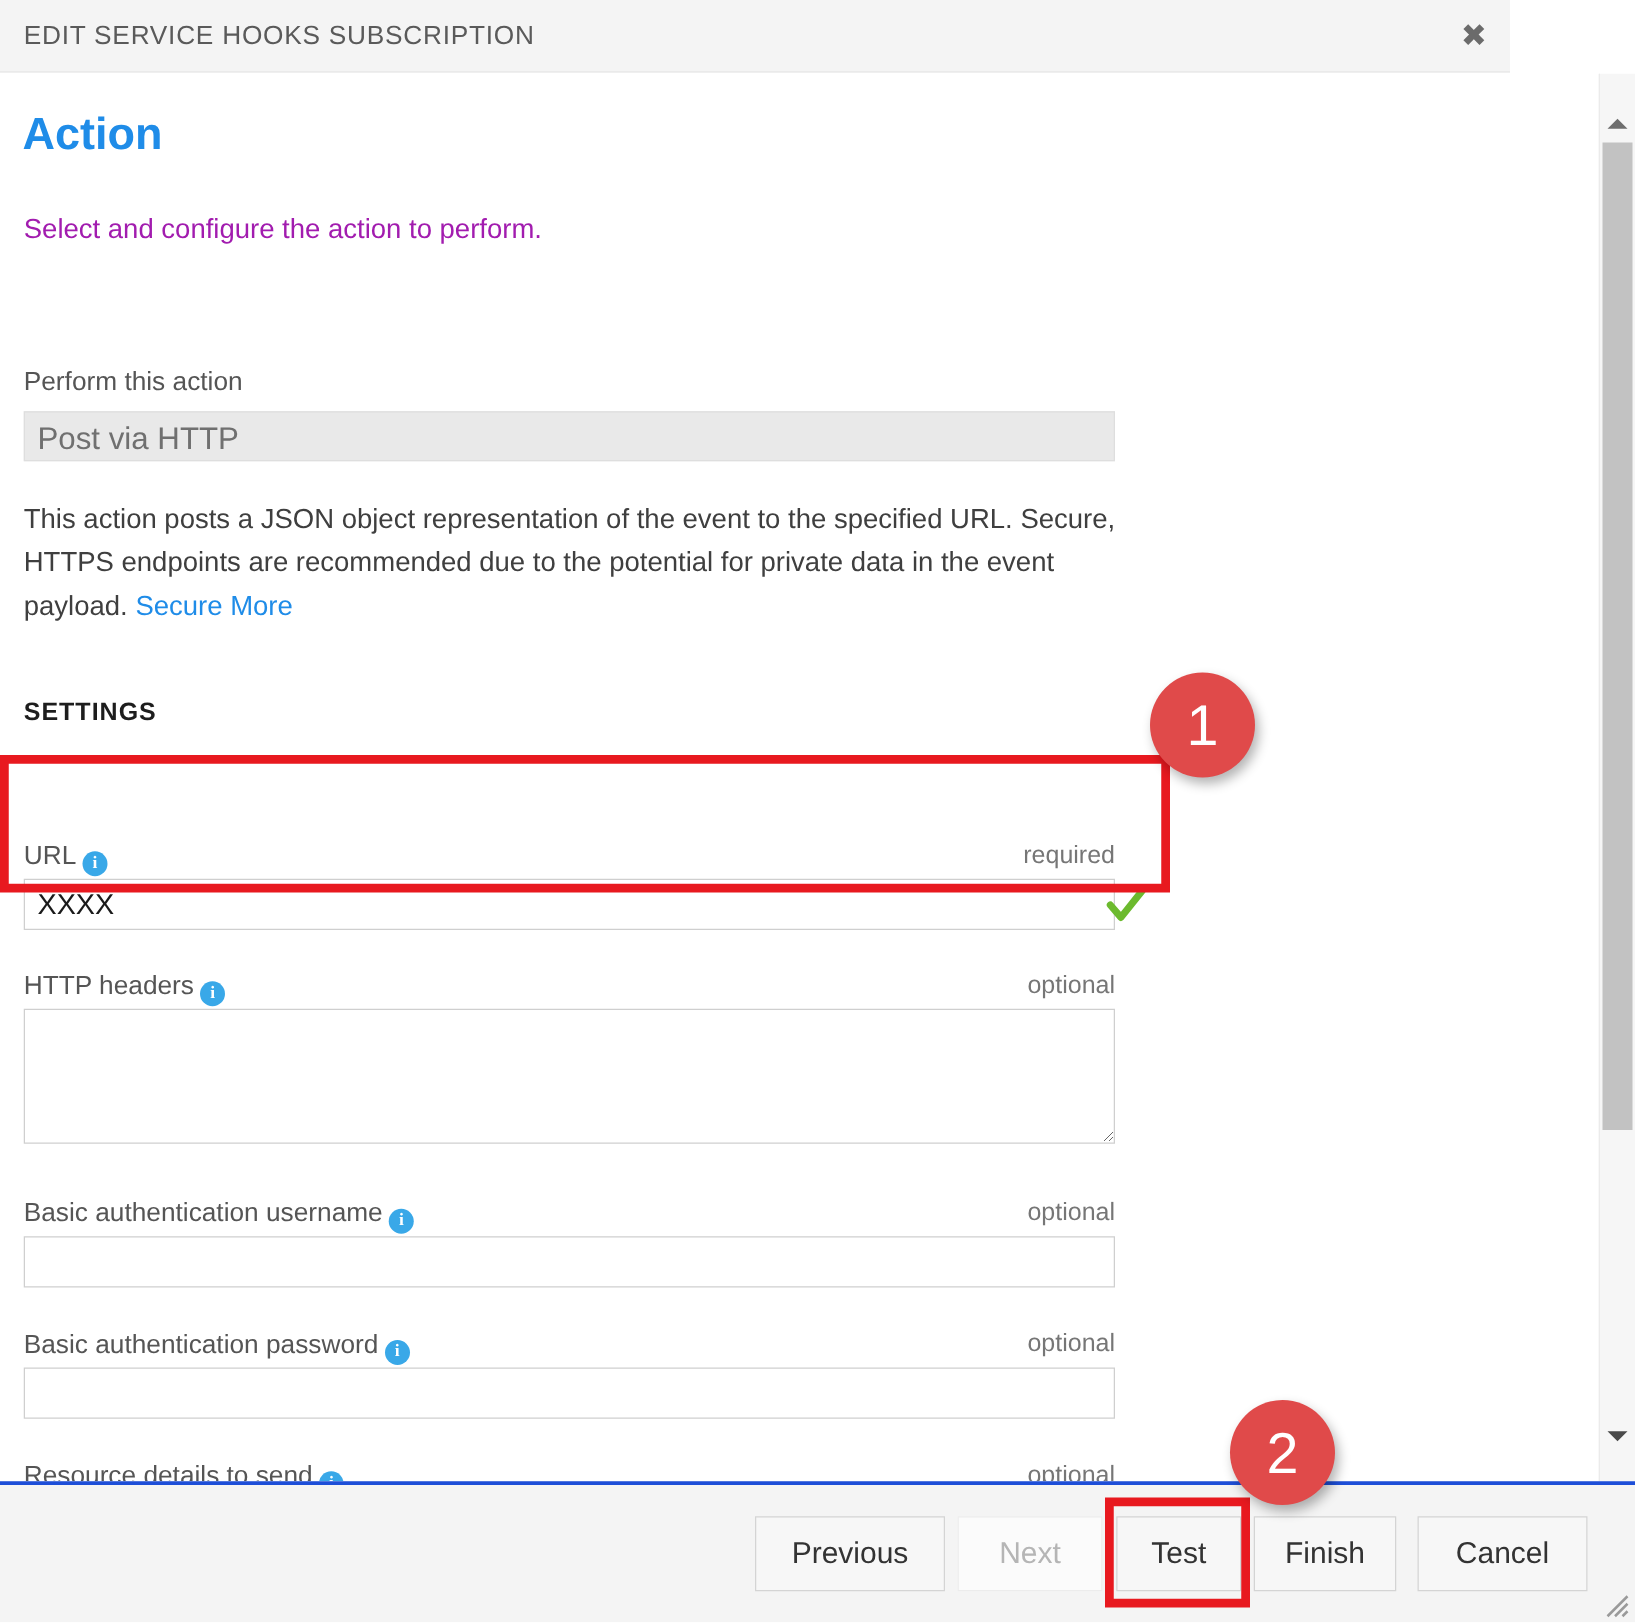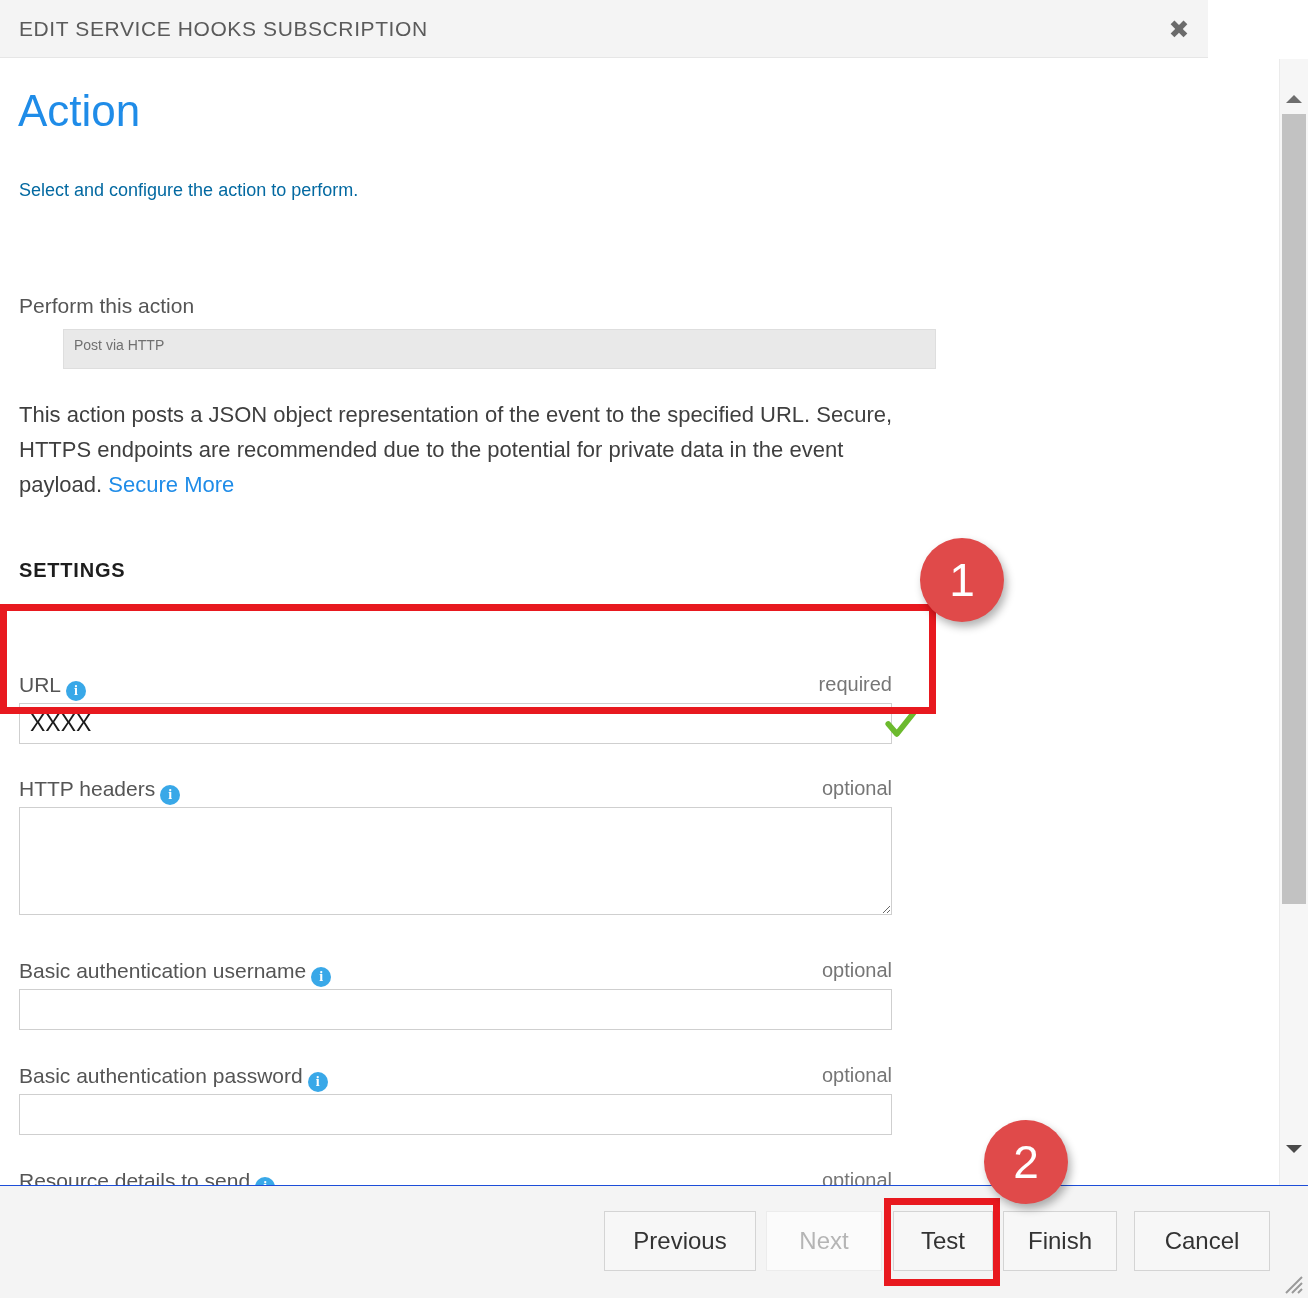--- a/index.html
+++ b/index.html
@@ -51,30 +51,30 @@
     position: absolute;
     left: 0; top: 59px;
     width: 1252px;
     height: 1126px;
     background: #ffffff;
     overflow: hidden;
   }
   #page-title {
     position: absolute;
     left: 18px; top: 30px;
-    font-size: 44px;
-    font-weight: 400;
+    font-size: 36px;
+    font-weight: 700;
     color: #1f8ce8;
     line-height: 1;
   }
   #page-subtitle {
     position: absolute;
-    left: 19px; top: 121px;
-    font-size: 18px;
-    color: #0369a1;
+    left: 19px; top: 111px;
+    font-size: 22px;
+    color: #a21caf;
   }
 
   .field-label {
     font-size: 21px;
     color: #555555;
   }
   .req-flag {
     position: absolute;
     right: 0; top: 0;
     font-size: 20px;
@@ -85,24 +85,23 @@
     position: absolute;
     left: 19px; top: 235px;
   }
   #perform-value {
     position: absolute;
     left: 19px; top: 270px;
     width: 873px; height: 40px;
     background: #e9e9e9;
     border: 1px solid #dedede;
     padding: 7px 10px;
-    font-size: 14px;
+    font-size: 25px;
     color: #707070;
     font-family: "Liberation Sans", sans-serif;
-    margin-left: 44px;
   }
 
   #action-desc {
     position: absolute;
     left: 19px; top: 338px;
     width: 880px;
     font-size: 22px;
     line-height: 35px;
     color: #3f3f3f;
   }
@@ -202,21 +201,21 @@
     background: #c2c2c2;
     cursor: pointer;
   }
 
   
   #footer {
     position: absolute;
     left: 0; bottom: 0;
     width: 1308px; height: 113px;
     background: #f4f4f4;
-    border-top: 1px solid #1d4ed8;
+    border-top: 3px solid #1d4ed8;
   }
   .footer-button {
     position: absolute;
     top: 25px;
     height: 60px;
     background: #f7f7f7;
     border: 1px solid #d4d4d4;
     font-size: 24px;
     color: #333333;
     font-family: "Liberation Sans", sans-serif;

